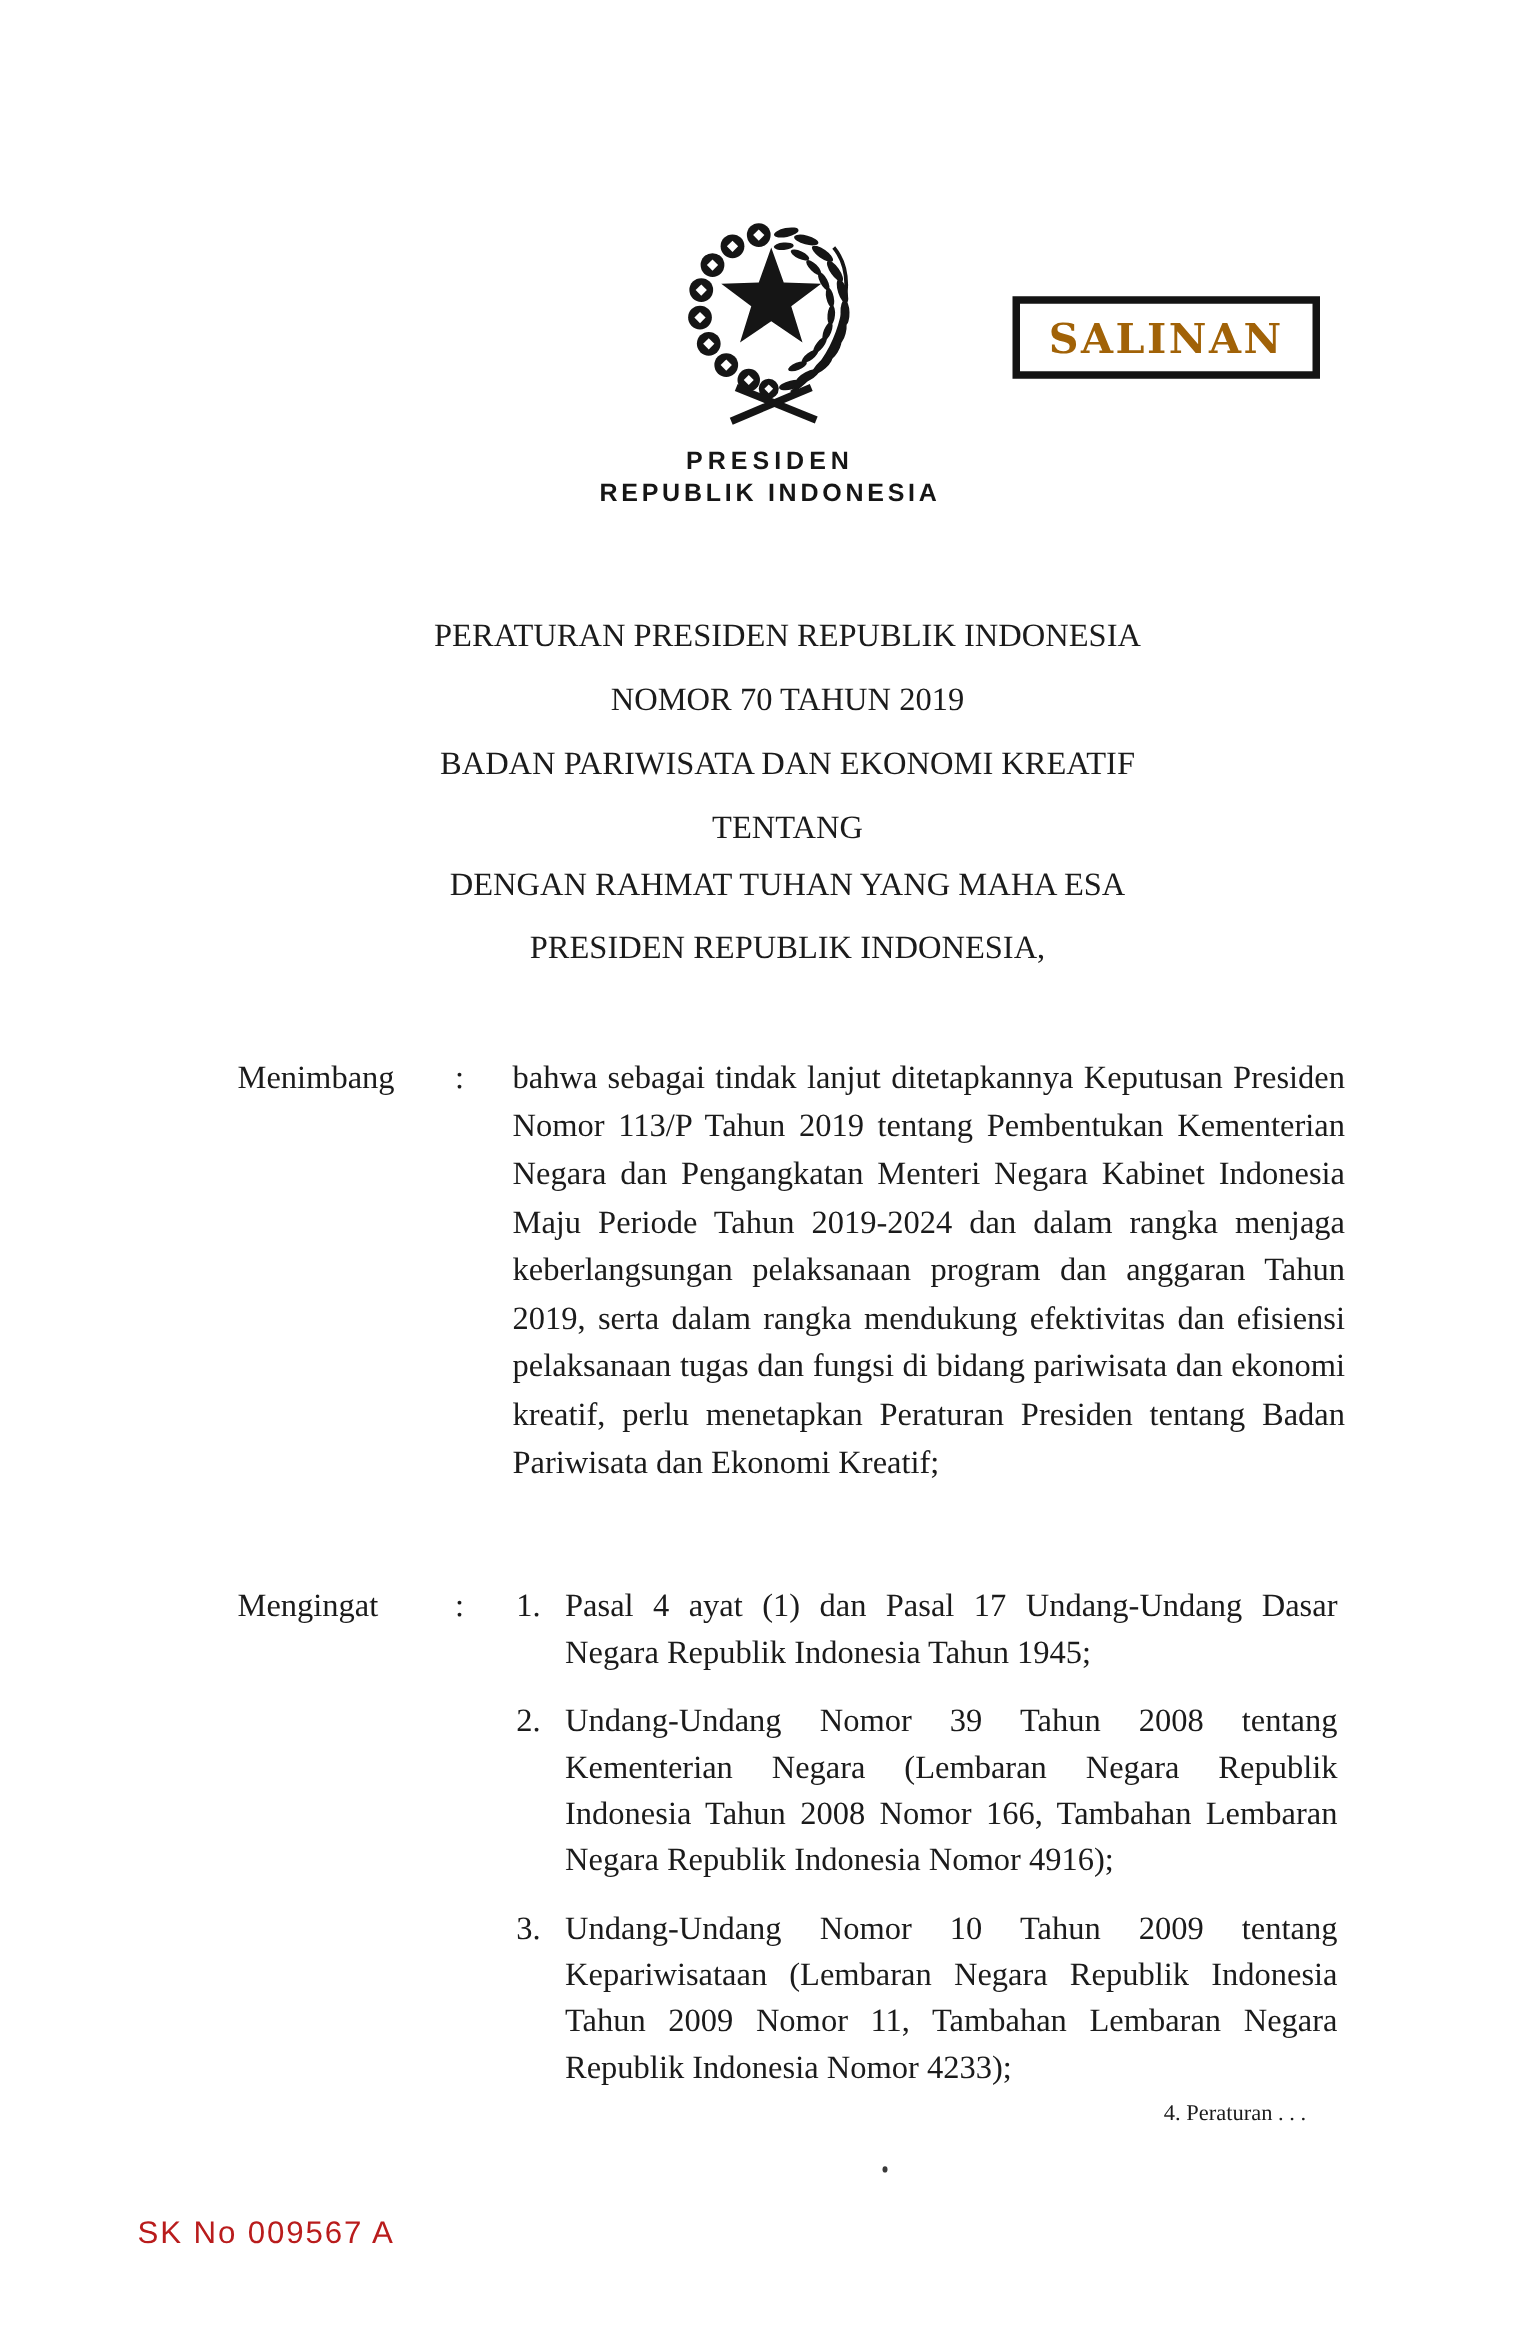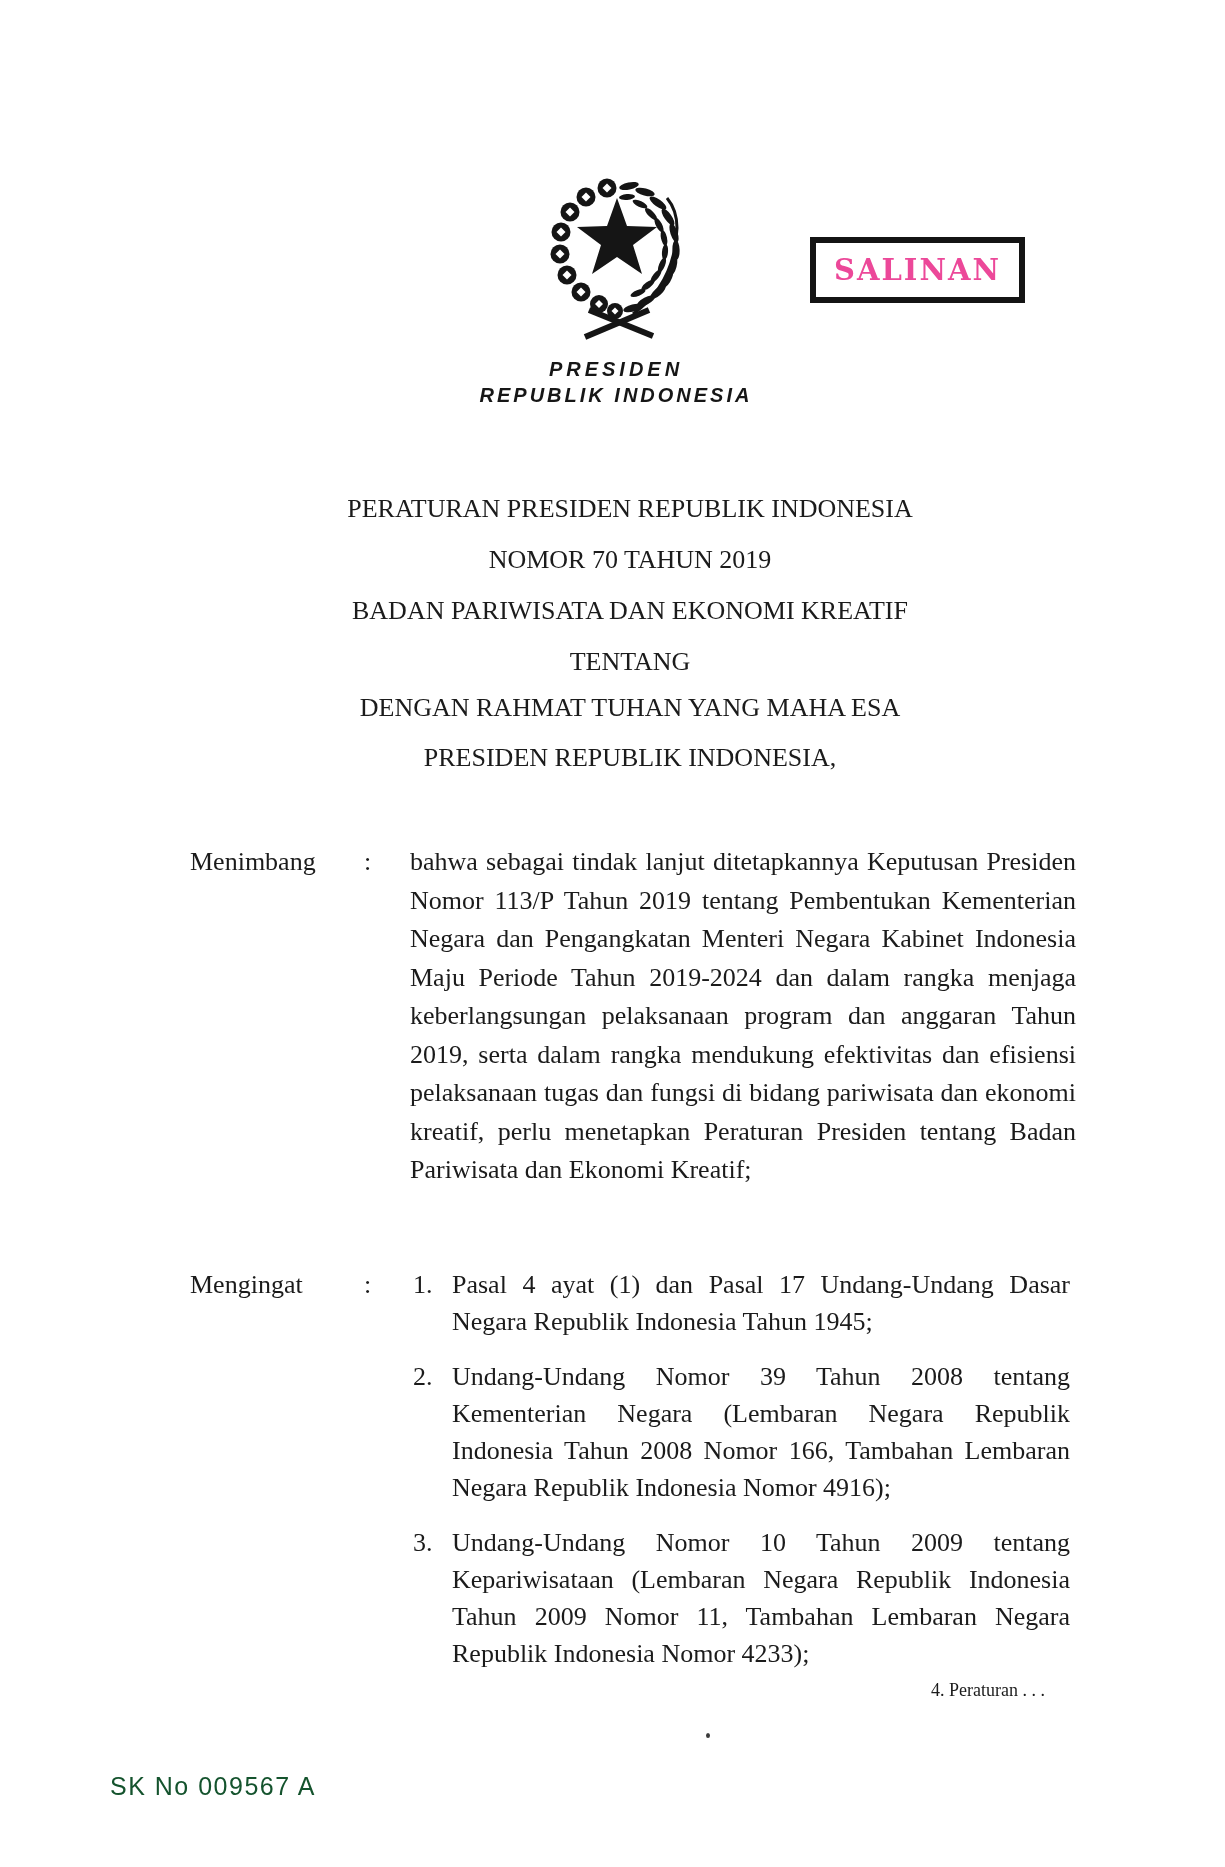--- a/index.html
+++ b/index.html
@@ -9,34 +9,33 @@
     margin:0 auto;
     background:#ffffff;
     color:#1b1b1b;
     font-family:"Liberation Serif", serif;
     overflow:hidden;
   }
 
   
   .stamp {
     position:absolute; left:810px; top:237px;
-    width:215px; height:66px;
+    width:246px; height:66px;
     border:6px solid #141414;
     box-sizing:border-box;
     display:flex; align-items:center; justify-content:center;
     font-family:"DejaVu Serif", serif;
-    font-weight:700; font-size:29px; letter-spacing:2px;
-    color:#ec4899;
+    font-weight:700; font-size:33px; letter-spacing:2px;
+    color:#a16207;
   }
 
   
   .letterhead {
     position:absolute; left:416px; top:162px; width:400px;
     text-align:center;
-    font-style:italic;
   }
   .emblem { display:block; margin:0 auto; }
   .lh-line1 {
     margin-top:10px;
     font-family:"Liberation Sans", sans-serif;
     font-weight:700; font-size:20px; letter-spacing:4px;
     color:#161616;
   }
   .lh-line2 {
     font-family:"Liberation Sans", sans-serif;
@@ -85,21 +84,21 @@
   
   .ink-dot {
     position:absolute; left:706px; top:1733px;
     width:4px; height:5px; background:#3a3a3a; border-radius:50%;
   }
 
   
   .doc-code {
     position:absolute; left:110px; top:1772px;
     font-family:"Liberation Sans", sans-serif;
-    font-size:25px; letter-spacing:1.5px; color:#14532d;
+    font-size:25px; letter-spacing:1.5px; color:#b91c1c;
   }
 </style>
 </head>
 <body>
 
 <div class="page">
 
   <div class="stamp">
     <span>SALINAN</span>
   </div>

